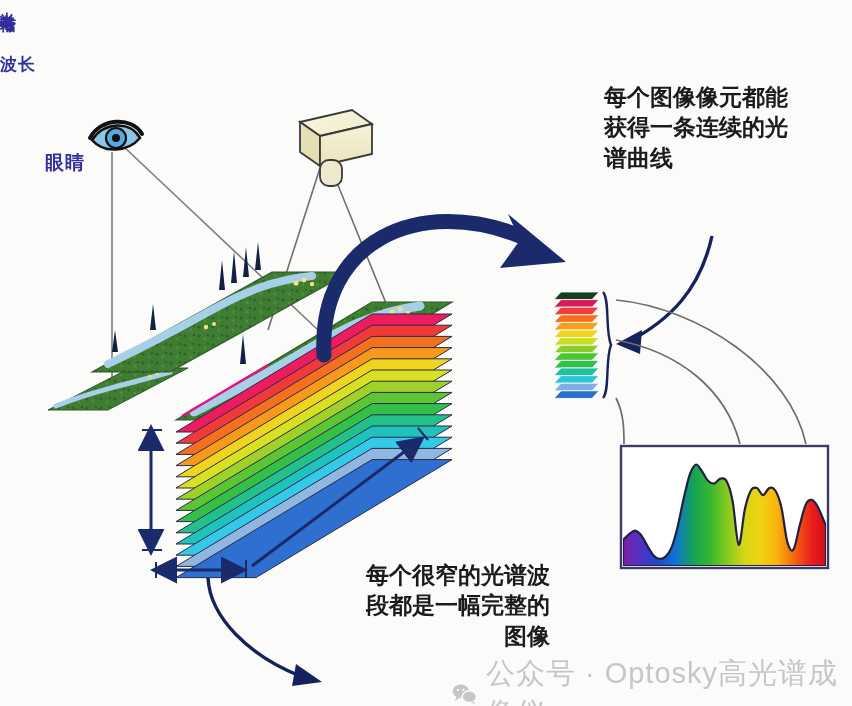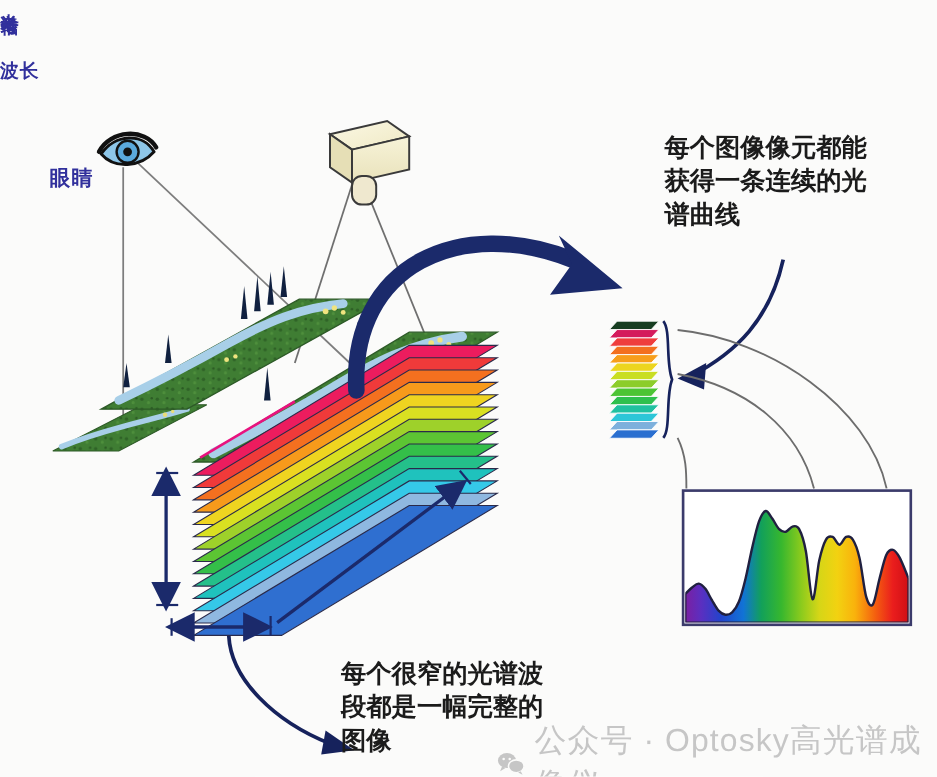--- a/index.html
+++ b/index.html
@@ -7,25 +7,25 @@
     width:852px;height:706px;
     font-family:"Liberation Sans","DejaVu Sans",sans-serif;
     background:#fbfbfa;
     overflow:hidden;
     position:relative;
   }
   #stage{position:absolute;left:0;top:0;width:852px;height:706px;}
   #stage > svg{position:absolute;left:0;top:0;}
   .lbl{position:absolute;white-space:pre;line-height:1.18;}
   .lbl-blue{color:#31309c;font-weight:700;}
-  .lbl-black{color:#1b1b1b;font-weight:700;margin-top:37px;}
+  .lbl-black{color:#1b1b1b;font-weight:700;}
   #eye-label{left:45px;top:152px;font-size:19px;letter-spacing:1px;}
   #sensor-label{left:238px;top:76px;font-size:25px;letter-spacing:1px;}
   #note-right{left:604px;top:82px;font-size:23px;line-height:1.32;text-align:left;}
-  #note-bottom{left:310px;top:560px;font-size:23px;line-height:1.32;text-align:left;width:240px;}
+  #note-bottom{left:310px;top:560px;font-size:23px;line-height:1.32;text-align:right;width:240px;}
   #spec-dim-label{left:113px;top:466px;font-size:15px;font-weight:700;color:#31309c;
       writing-mode:vertical-rl;text-orientation:upright;letter-spacing:1px;line-height:1;}
   #signal-label{left:617px;top:488px;font-size:16px;font-weight:700;color:#31309c;
       writing-mode:vertical-rl;text-orientation:upright;letter-spacing:1px;line-height:1;}
   #wavelength-label{left:690px;top:578px;font-size:17px;font-weight:700;color:#31309c;letter-spacing:1px;margin-top:48px;}
   #watermark{position:absolute;left:452px;top:654px;display:flex;align-items:center;gap:9px;
       color:#c3c3c3;font-size:29px;letter-spacing:1px;}
   #watermark .wm-text{color:#c6c6c6;}
 </style>
 </head>

